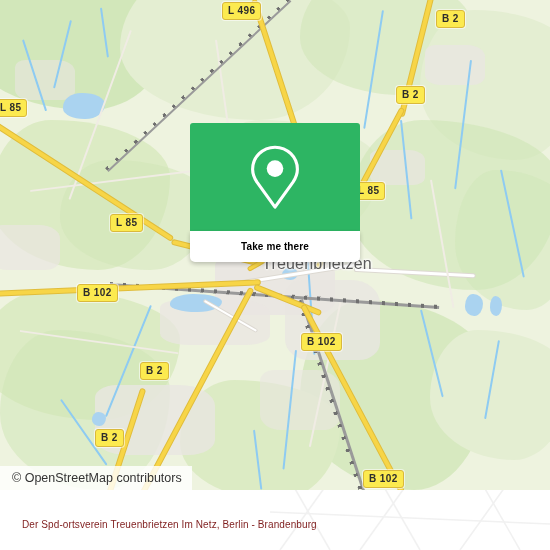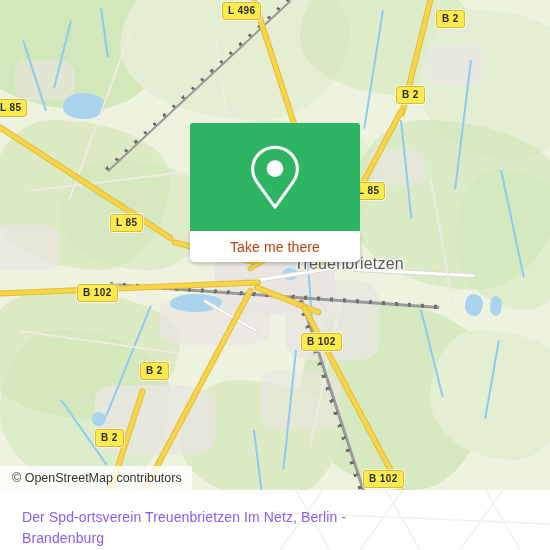--- a/index.html
+++ b/index.html
@@ -46,37 +46,37 @@
   .callout{position:absolute;left:190px;top:123px;width:170px;height:139px;}
   .callout-top{
     width:170px;height:108px;background:#2db563;
     border-radius:3px 3px 0 0;display:flex;align-items:center;justify-content:center;
   }
   .callout-bottom{
     width:170px;height:31px;background:#fff;border-radius:0 0 5px 5px;
     display:flex;align-items:center;justify-content:center;
     box-shadow:0 2px 4px rgba(0,0,0,.22);
   }
-  .callout-bottom span{font-size:14px;color:#c2410c;letter-spacing:.1px;}
+  .callout-bottom span{font-size:10px;color:#000000;letter-spacing:.1px;font-weight:bold;}
   .pin-svg{display:block;}
 
   
   .attribution{
     position:absolute;left:0;top:466px;height:24px;display:flex;align-items:center;
     padding:0 10px 0 12px;background:rgba(255,255,255,.82);
     font-size:12.5px;color:#333;white-space:nowrap;
   }
 
   
   .footer{position:absolute;left:0;top:490px;width:550px;height:60px;background:#fff;
     display:flex;align-items:center;overflow:hidden;}
   .footer-deco{position:absolute;right:0;top:0;width:280px;height:60px;overflow:hidden;}
   .footer-title{
-    position:absolute;left:22px;top:17px;width:385px;
-    font-size:14px;line-height:21px;color:#8b5cf6;letter-spacing:.1px;
+    position:absolute;left:22px;top:24px;width:385px;
+    font-size:10px;line-height:21px;color:#7f1d1d;letter-spacing:.1px;
   }
   .brand{position:absolute;right:16px;top:14px;display:flex;align-items:center;gap:4px;}
   .brand-word{font-size:31px;line-height:31px;color:#1c1c1c;letter-spacing:-1.2px;font-weight:400;}
 </style>
 </head>
 <body>
 
 <div id="app">
 
   <div class="map">
@@ -151,21 +151,21 @@
     <div class="road road-major" style="left:256px;top:0px;width:150px;height:3.6px;transform:rotate(72deg);"></div>
     <div class="road road-major" style="left:435px;top:-10px;width:130px;height:3.6px;transform:rotate(104deg);"></div>
     <div class="road road-major" style="left:404px;top:110px;width:180px;height:3.6px;transform:rotate(118deg);"></div>
     <div class="road road-major" style="left:-10px;top:292px;width:270px;height:3.6px;transform:rotate(-2.5deg);"></div>
     <div class="road road-major" style="left:256px;top:285px;width:70px;height:3.6px;transform:rotate(22deg);"></div>
     <div class="road road-major" style="left:305px;top:305px;width:210px;height:3.6px;transform:rotate(62deg);"></div>
     <div class="road road-major" style="left:253px;top:290px;width:230px;height:3.6px;transform:rotate(118deg);"></div>
     <div class="road road-major" style="left:145px;top:390px;width:120px;height:3.6px;transform:rotate(108deg);"></div>
     <div class="road road-major" style="left:248px;top:268px;width:80px;height:3px;transform:rotate(-30deg);"></div>
 
-    <div class="place-label" style="left:262px;top:255px;margin-left:32px;">Treuenbrietzen</div>
+    <div class="place-label" style="left:262px;top:255px;">Treuenbrietzen</div>
 
     <div class="shield" style="left:222px;top:2px;">L 496</div>
     <div class="shield" style="left:436px;top:10px;">B 2</div>
     <div class="shield" style="left:396px;top:86px;">B 2</div>
     <div class="shield" style="left:-6px;top:99px;">L 85</div>
     <div class="shield" style="left:110px;top:214px;">L 85</div>
     <div class="shield" style="left:77px;top:284px;">B 102</div>
     <div class="shield" style="left:301px;top:333px;">B 102</div>
     <div class="shield" style="left:140px;top:362px;">B 2</div>
     <div class="shield" style="left:95px;top:429px;">B 2</div>

